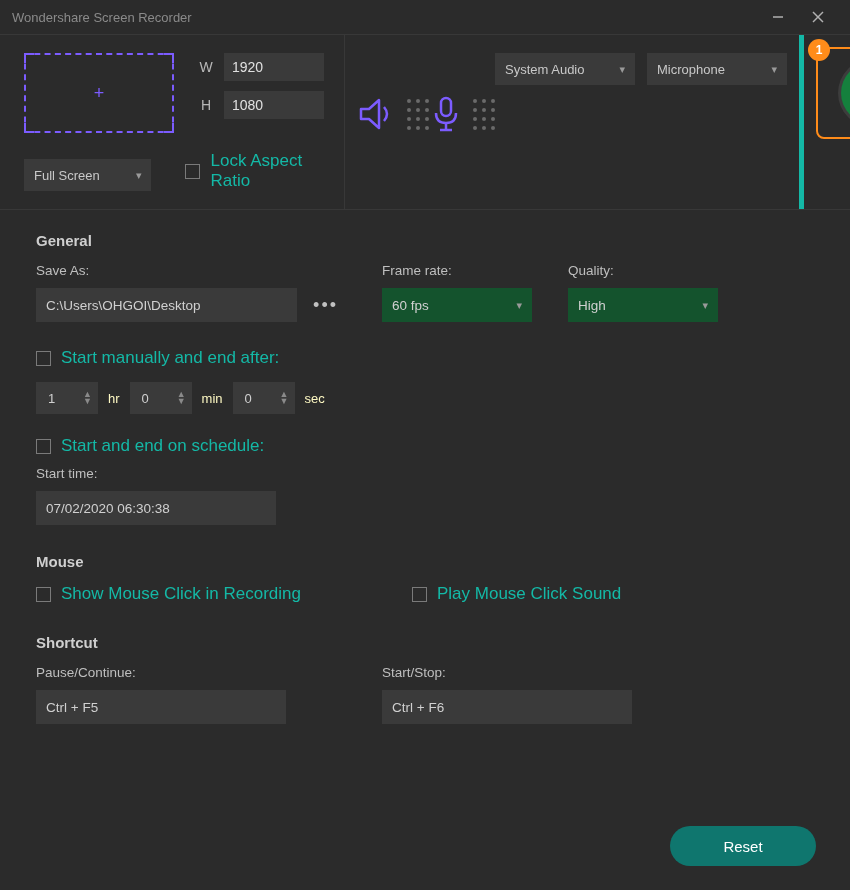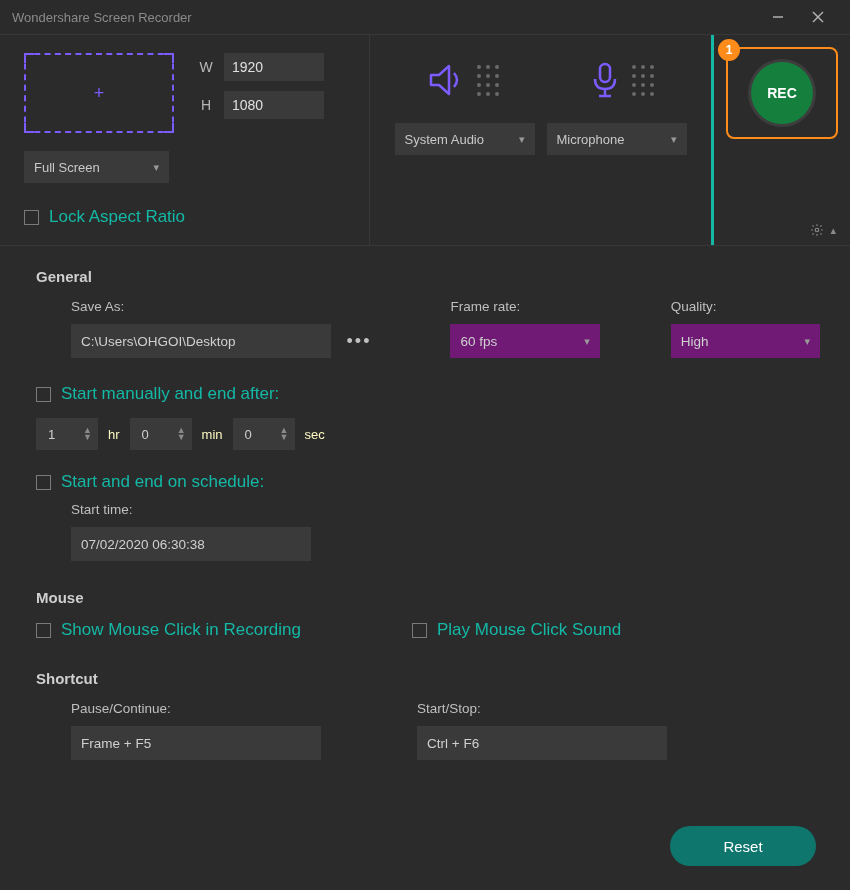--- a/index.html
+++ b/index.html
@@ -63,26 +63,26 @@
     padding: 0 10px; color: #c8c8c8; cursor: pointer;
     font-size: 13px;
   }
   .select.small { width: 145px; }
   .chev { font-size: 11px; color: #9a9a9a; }
   .checkbox {
     width: 15px; height: 15px; border: 1px solid #7a7a7a;
     display: inline-block; flex-shrink: 0;
   }
   .check-row { display:flex; align-items:center; gap:10px; color:#14b8a6; font-size:17px;}
-  .top-left-bottom { display:flex; align-items:flex-start; gap:24px; margin-top:18px;flex-direction:column;}
+  .top-left-bottom { display:flex; align-items:flex-end; gap:34px; margin-top:18px;}
   .top-center {
     flex: 1;
     padding: 18px 12px;
-    border-right: 3px solid #14b8a6;
-    display: flex; flex-direction: column;
+    border-right: 5px solid #14b8a6;
+    display: flex; flex-direction: row;
   }
   .icons-row { display:flex; justify-content:space-around; padding: 8px 0 24px;}
   .icon-col { display:flex; align-items:center; gap:10px; color:#7c5cff;}
   .dots-grid {
     display: grid; grid-template-columns: repeat(3, 4px); grid-auto-rows: 4px;
     gap: 5px;
   }
   .dots-grid span { width:4px; height:4px; background:#6a6a6a; border-radius:50%; }
   .selects-row { display:flex; gap:12px; justify-content:center;}
   .top-right {
@@ -113,29 +113,29 @@
     position:absolute; bottom:8px; right:14px;
     display:flex; align-items:center; gap:6px; color:#8a8a8a; cursor:pointer;
   }
   .settings-panel {
     padding: 22px 30px 18px 36px;
     border-top: 1px solid #383838;
   }
   .section-title { color:#cfcfcf; font-weight:600; font-size:15px; margin-bottom:14px;}
   .label-sm { color:#bfbfbf; font-size:13.5px; margin-bottom:10px; display:block;}
   .row2 { display:flex; gap:36px; }
-  .col { display:flex; flex-direction:column;margin-left:35px; }
+  .col { display:flex; flex-direction:column; }
   .field {
     height: 34px; background:#3a3a3a; color:#d0d0d0;
     display:flex; align-items:center; padding:0 10px; font-size:13.5px;
   }
   .field.input { justify-content:flex-start; }
   .dots-btn { color:#c0c0c0; font-size:18px; letter-spacing:2px; padding:0 8px; cursor:pointer;}
   .select-field {
-    height: 34px; background:#701a75;
+    height: 34px; background:#14532d;
     display:flex; align-items:center; justify-content:space-between;
     padding:0 10px; color:#d0d0d0; cursor:pointer; font-size:13.5px;
   }
   .spinner {
     height: 32px; width: 62px; background:#3a3a3a;
     display:flex; align-items:center; justify-content:space-between;
     padding:0 6px 0 12px; color:#d0d0d0; font-size:13px;
   }
   .spin-arrows { display:flex; flex-direction:column; line-height:7px; color:#8a8a8a; font-size:9px; cursor:pointer;}
   .timer-row { display:flex; align-items:center; gap:10px; margin-top:14px;}
@@ -358,21 +358,21 @@
       <span class="checkbox"></span>
       <span>Play Mouse Click Sound</span>
     </div>
   </div>
 
   <div class="section-title">Shortcut</div>
   <div class="row2" style="margin-top:14px;">
     <div class="col" style="width:250px">
       <span class="label-sm">Pause/Continue:</span>
       <div class="field input">
-        <span>Frame + F5</span>
+        <span>Ctrl + F5</span>
       </div>
     </div>
     <div class="col" style="width:250px; margin-left:60px;">
       <span class="label-sm">Start/Stop:</span>
       <div class="field input">
         <span>Ctrl + F6</span>
       </div>
     </div>
   </div>
 

